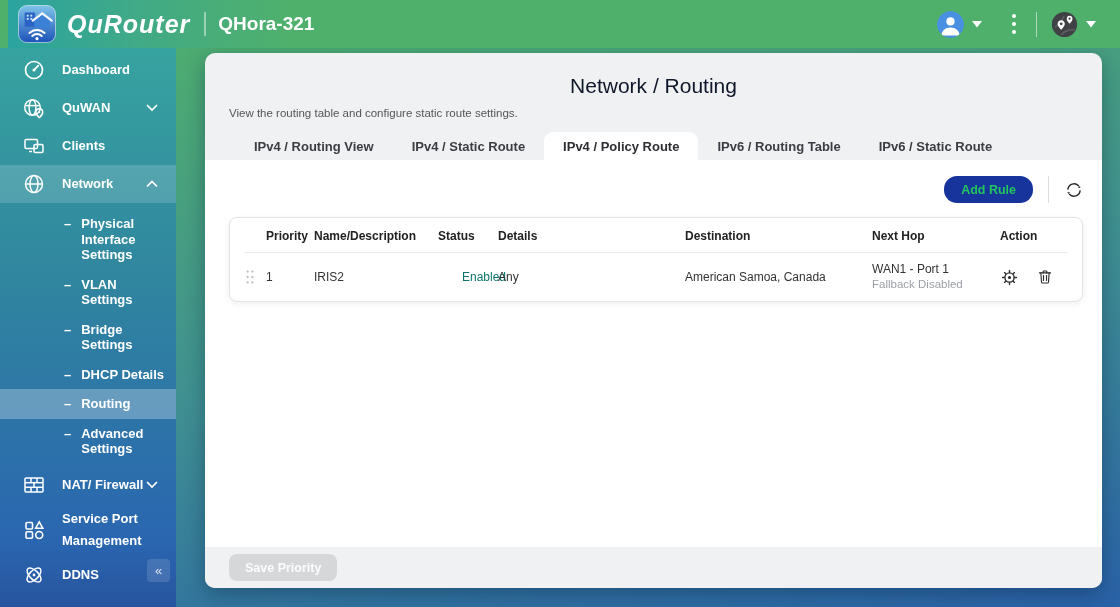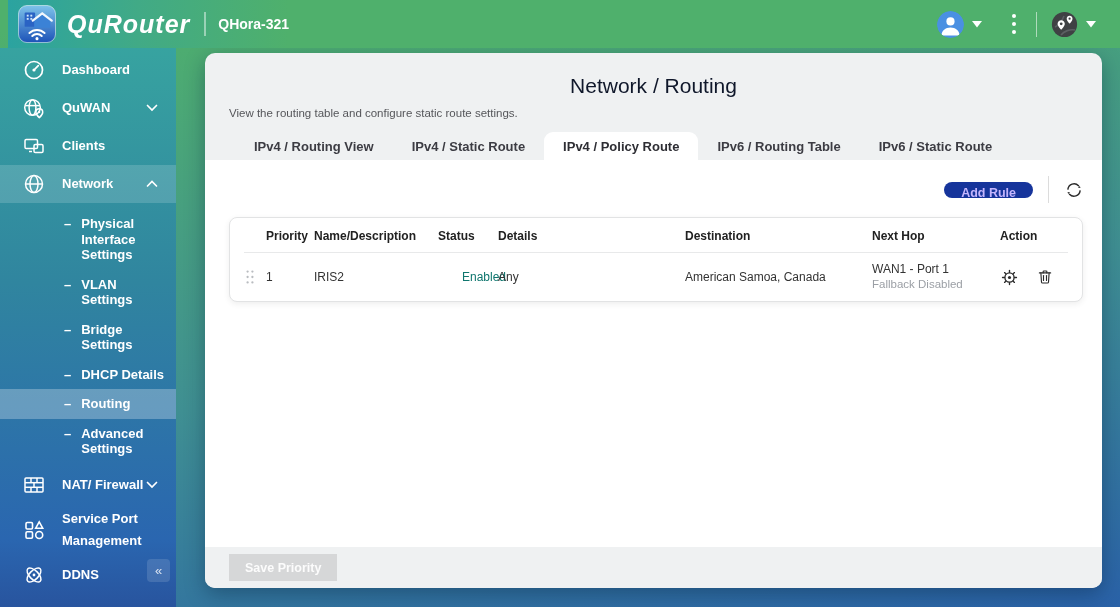--- a/index.html
+++ b/index.html
@@ -11,21 +11,21 @@
   }
   
   .topbar{
     position:absolute; top:0; left:8px; width:1120px; height:48px;
     background:linear-gradient(90deg,#2ba3a0 0px,#41aa86 130px,#4fb06c 280px,#4fb06c 100%);
     display:flex; align-items:center; z-index:5;
   }
   .app-icon{ width:38px; height:38px; margin-left:10px; flex:0 0 auto; }
   .brand{ margin-left:11px; color:#fff; font-size:25px; font-weight:700; font-style:italic; letter-spacing:1px; }
   .bar-divider{ width:2px; height:24px; background:rgba(255,255,255,0.45); margin:0 12px 0 14px; }
-  .device-name{ color:#fff; font-size:14px; font-weight:700; }
+  .device-name{ color:#fff; font-size:19px; font-weight:700; }
   .topbar-spacer{ flex:1; }
   .avatar{ width:27px; height:27px; border-radius:50%; overflow:hidden; }
   .caret{ margin-left:8px; display:flex; }
   .kebab{ margin-left:26px; display:flex; flex-direction:column; gap:4px; padding:4px; }
   .kebab i{ width:4px; height:4px; border-radius:50%; background:#fff; }
   .top-divider{ width:1px; height:25px; background:rgba(255,255,255,0.55); margin-left:16px; }
   .globe-btn{ margin-left:14px; width:27px; height:27px; }
   .topbar-right-pad{ width:32px; }
   
   .sidebar{
@@ -56,22 +56,22 @@
   }
   .panel-header{ padding:18px 24px 0 24px; }
   .page-title{ font-size:21px; line-height:30px; color:#0f172a; font-weight:400;text-align:center; }
   .page-subtitle{ margin-top:6px; font-size:11.5px; color:#55565a; }
   .tabbar{ display:flex; margin-top:13px; padding-left:6px; }
   .tab{ padding:7px 19px 6px; font-size:13px; font-weight:600; color:#3c3c43; cursor:pointer; white-space:nowrap; }
   .tab.active{ background:#fff; border-radius:9px 9px 0 0; color:#2e2e34; }
   .content{ background:#fff; flex:1; }
   .toolbar{ display:flex; justify-content:flex-end; align-items:center; padding:16px 18px 0 24px; }
   .add-rule-btn{
-    height:16px; padding:4px 17px; border:none; border-radius:13px;
-    background:#16349b; color:#c4b5fd; font-size:12.5px; font-weight:700;
+    height:27px; padding:4px 17px; border:none; border-radius:13px;
+    background:#16349b; color:#22c55e; font-size:12.5px; font-weight:700;
     font-family:"Liberation Sans",sans-serif; cursor:pointer;
   }
   .toolbar-divider{ width:1px; height:27px; background:#dcdcdc; margin:0 15px; }
   .refresh-btn{ width:20px; height:20px; background:none; border:none; cursor:pointer; padding:0; display:flex; }
   .table-card{
     margin:14px 19px 0 24px; background:#fff;
     border:1px solid #e2e3e4; border-radius:8px;
     box-shadow:0 2px 6px rgba(0,0,0,0.07);
   }
   .t-row{ display:grid; grid-template-columns:36px 48px 124px 60px 187px 187px 128px 1fr; align-items:center; }
@@ -81,21 +81,21 @@
   .t-body-row{ height:48px; }
   .cell{ font-size:12px; color:#333; }
   .drag-cell{ padding-left:15px; display:flex; }
   .status-enabled{ color:#0f766e;margin-left:24px; }
   .nexthop-main{ font-size:12px; color:#333; line-height:15px; }
   .nexthop-sub{ font-size:11.5px; color:#9b9fa5; line-height:15px; }
   .action-cell{ display:flex; gap:17px; align-items:center; }
   .icon-btn{ background:none; border:none; padding:0; cursor:pointer; display:flex; }
   .panel-footer{ height:41px; background:#eff1f2; display:flex; align-items:center; padding-left:24px; }
   .save-priority-btn{
-    height:27px; padding:0 16px; border:none; border-radius:0;
+    height:27px; padding:0 16px; border:none; border-radius:8px;
     background:#d6d7d8; color:#fcfcfc; font-size:12.5px; font-weight:700;
     font-family:"Liberation Sans",sans-serif; cursor:default;
   }
 </style>
 </head>
 <body>
 
 <div class="topbar">
   <span class="app-icon">
     <svg viewBox="0 0 40 40" width="38" height="38">

